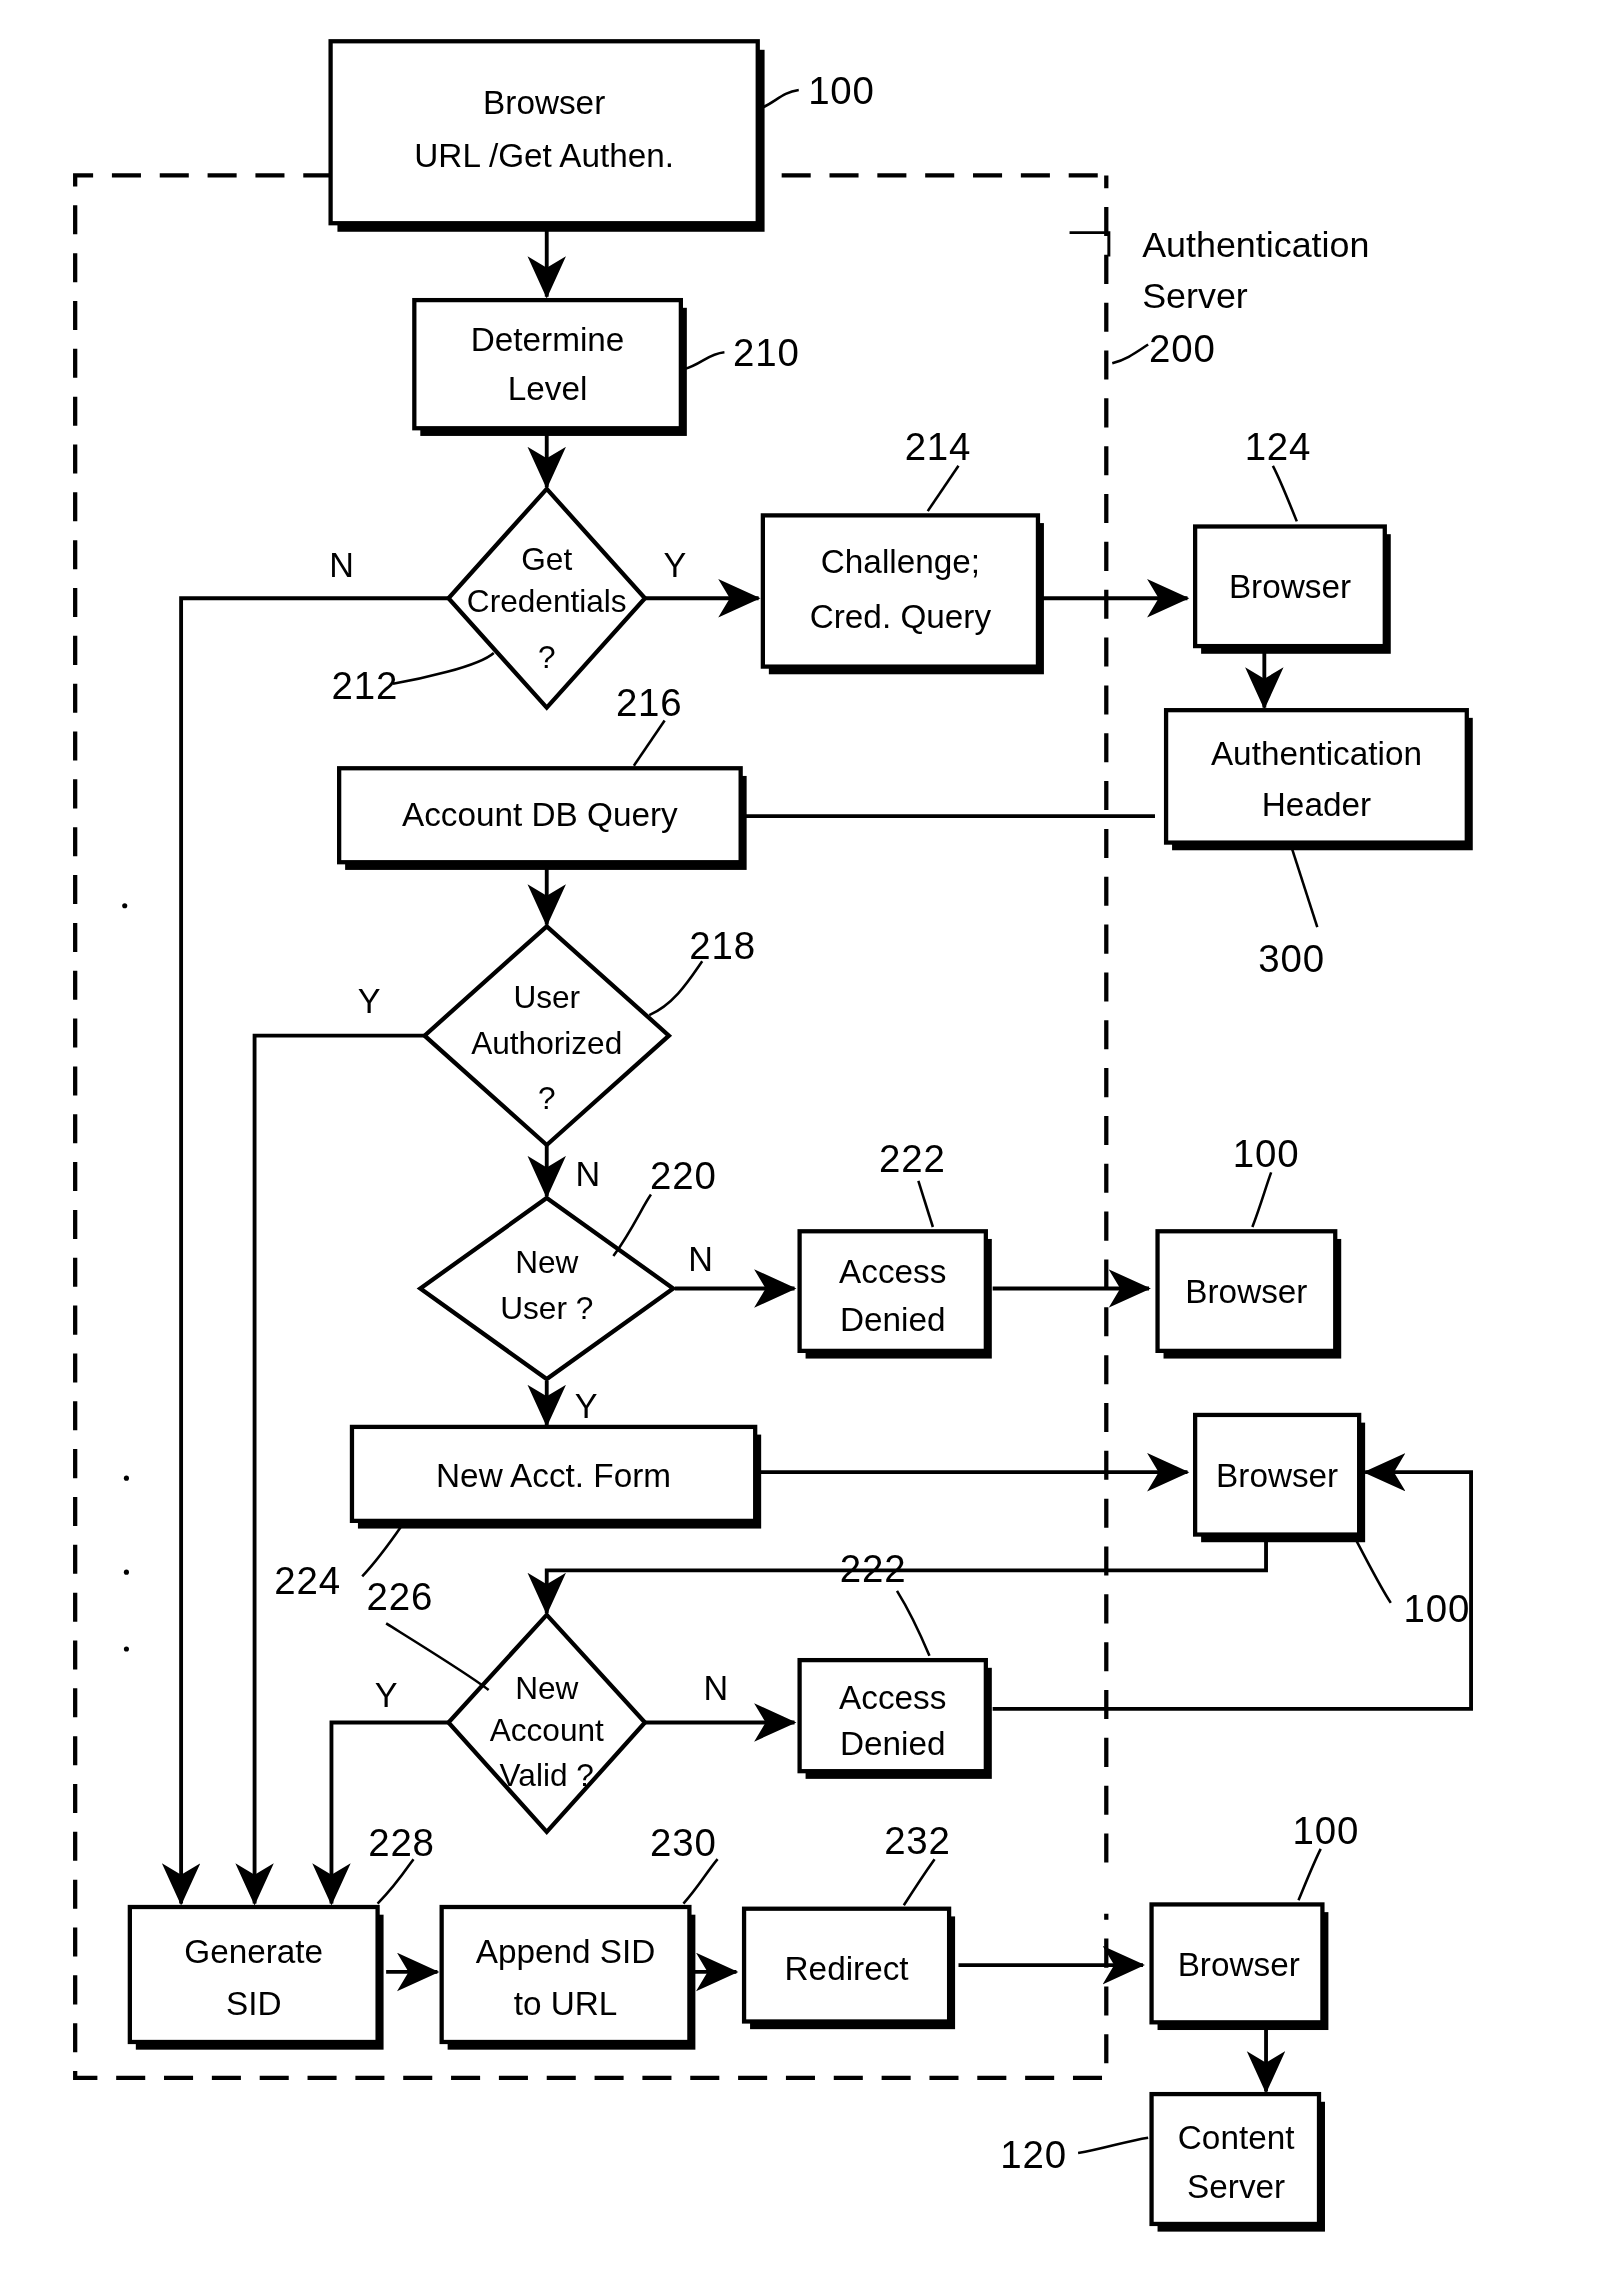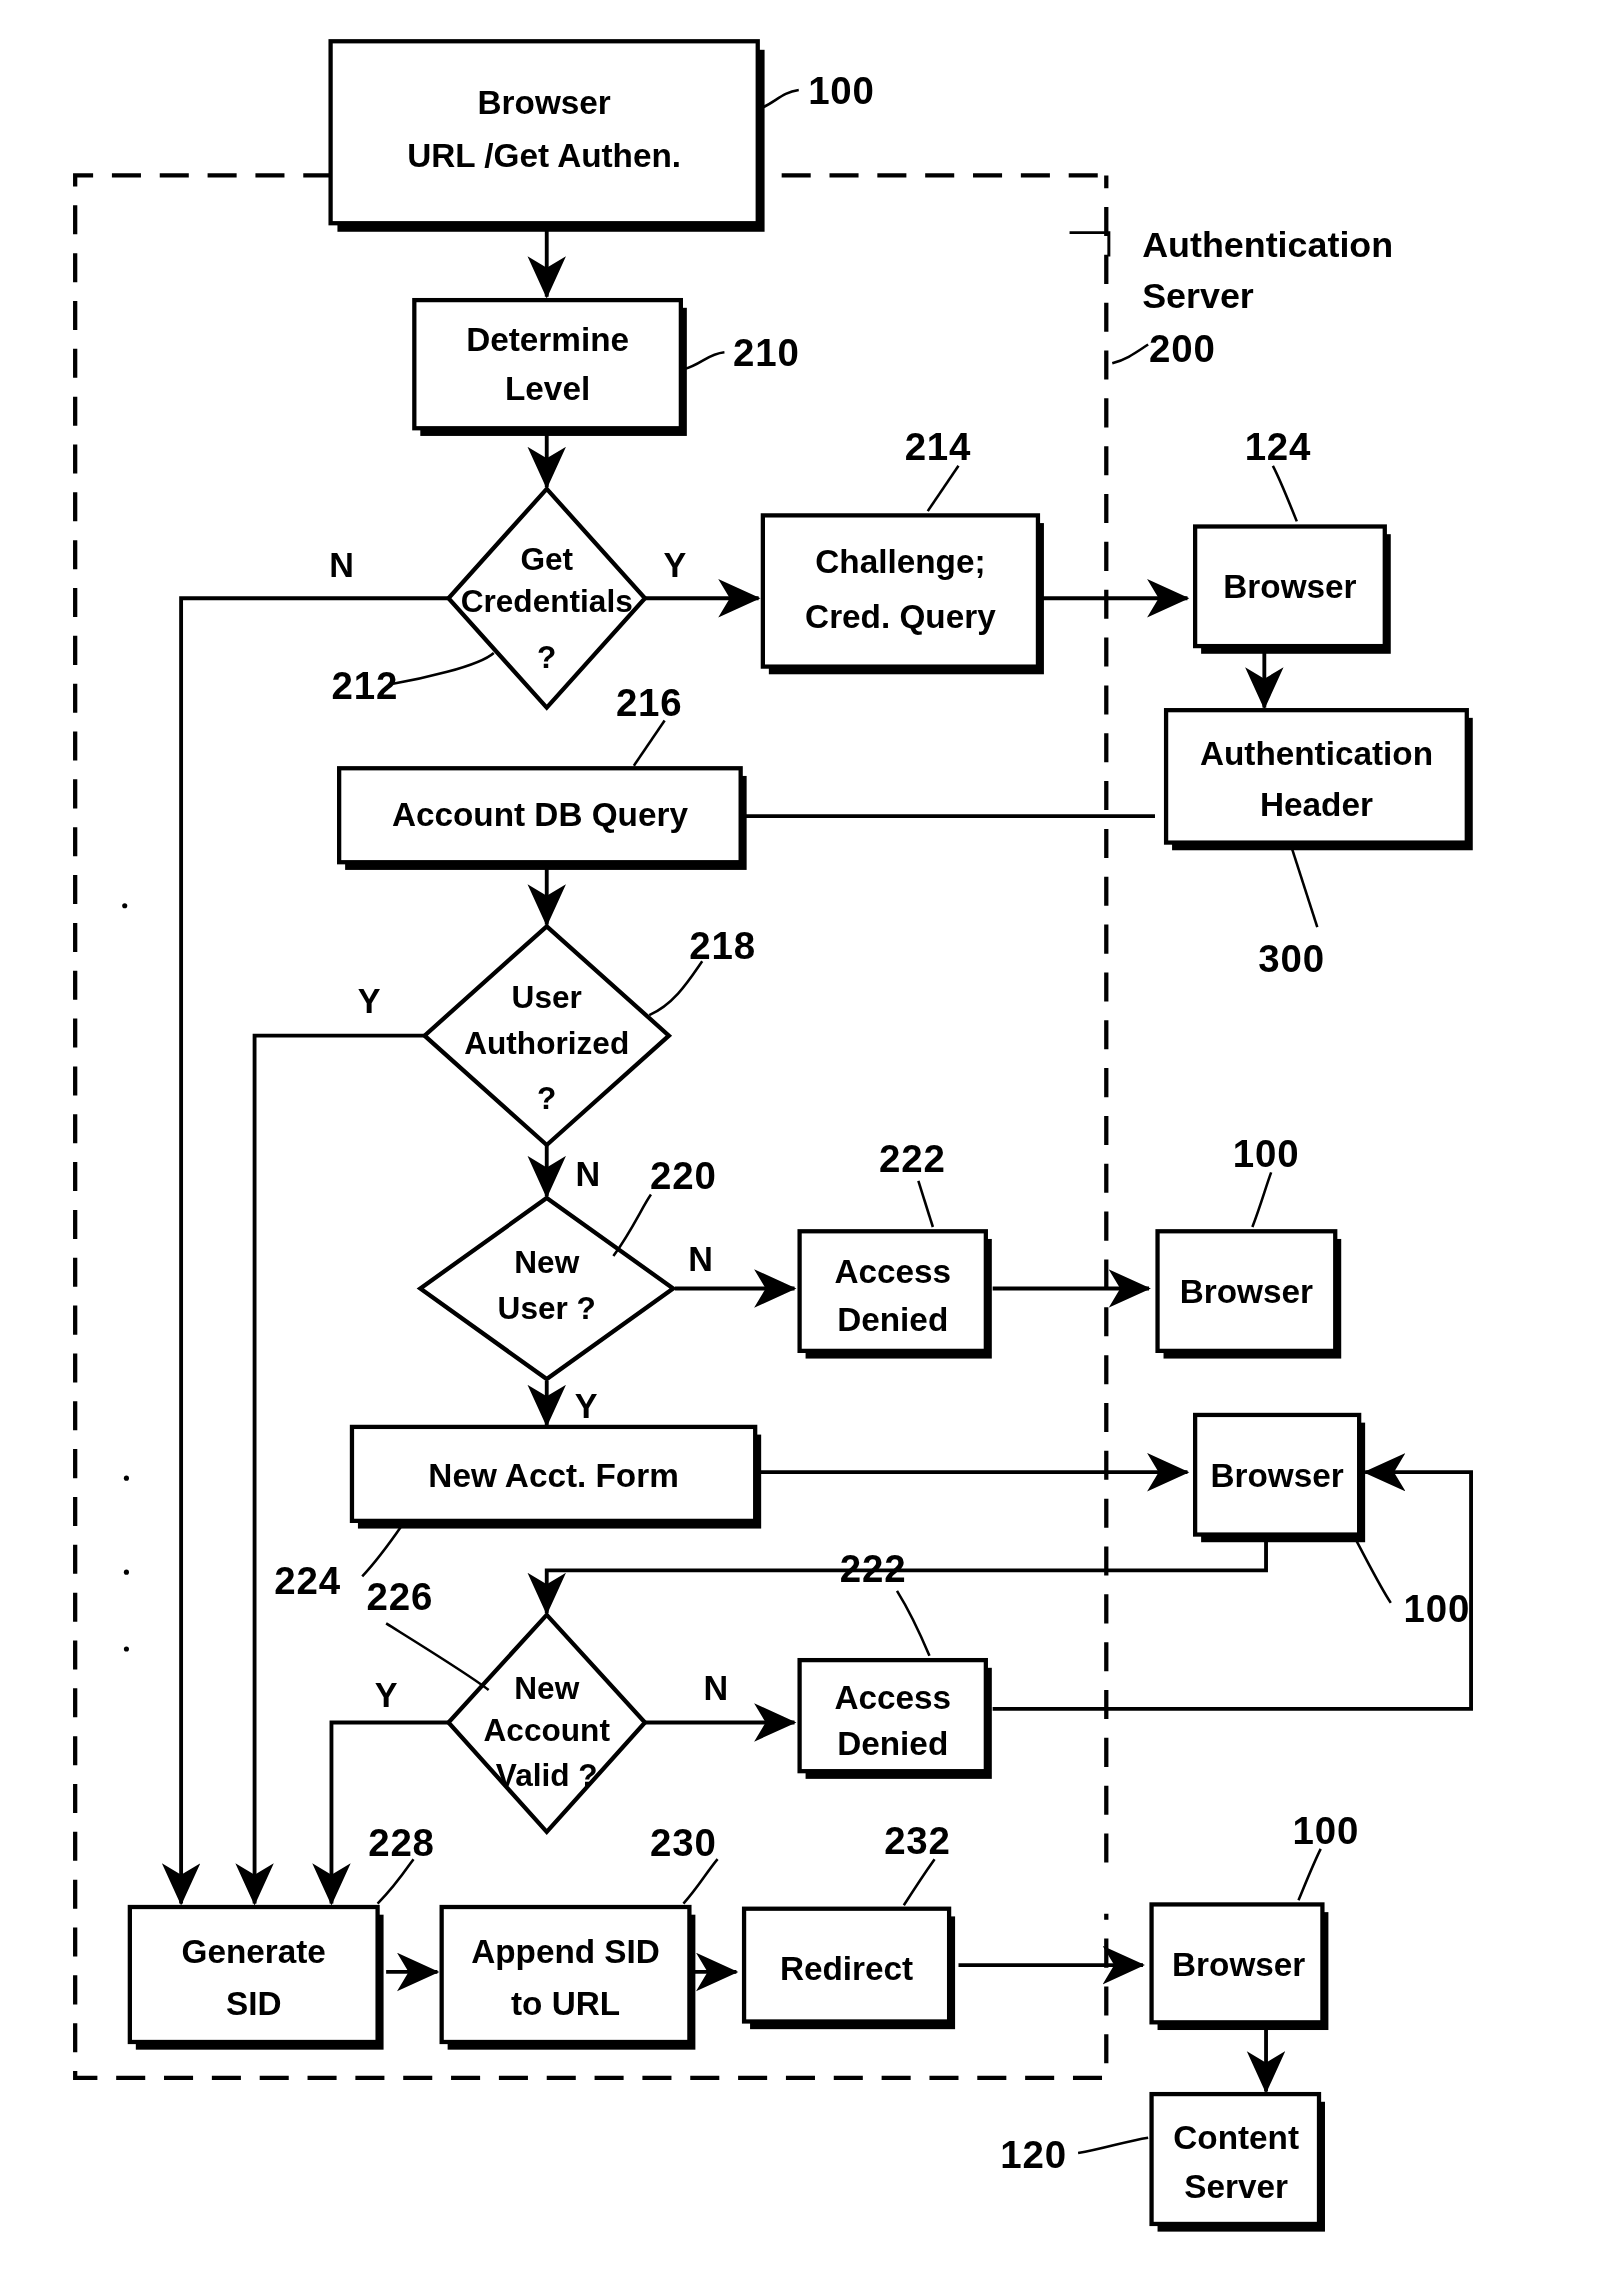--- a/index.html
+++ b/index.html
@@ -1,17 +1,17 @@
 <!DOCTYPE html>
 <html style="font-size:13.7px"><head>
 <meta charset="utf-8">
 <style>
   html,body{margin:0;padding:0;background:#ffffff;}
   body{font-family:"Liberation Sans", sans-serif;}
-  #page{position:relative;width:1618px;height:2284px;background:#fff;overflow:hidden;font-weight:bold;}
+  #page{position:relative;width:1618px;height:2284px;background:#fff;overflow:hidden;}
   svg{display:block;position:absolute;top:0;left:0;}
   .bx{fill:#ffffff;stroke:#000000;stroke-width:5;}
   .bxshadow{fill:#000000;stroke:none;}
   .dia{fill:#ffffff;stroke:#000000;stroke-width:5;}
   .ln{stroke:#000000;stroke-width:4.5;fill:none;}
   .lnthin{stroke:#000000;stroke-width:3.5;fill:none;}
   .dash{stroke:#000000;stroke-width:5;fill:none;stroke-dasharray:34 22;}
   .lead{stroke:#000000;stroke-width:3;fill:none;}
   text{font-family:"Liberation Sans", sans-serif;fill:#000;}
   .t-box{font-size:39px;}

